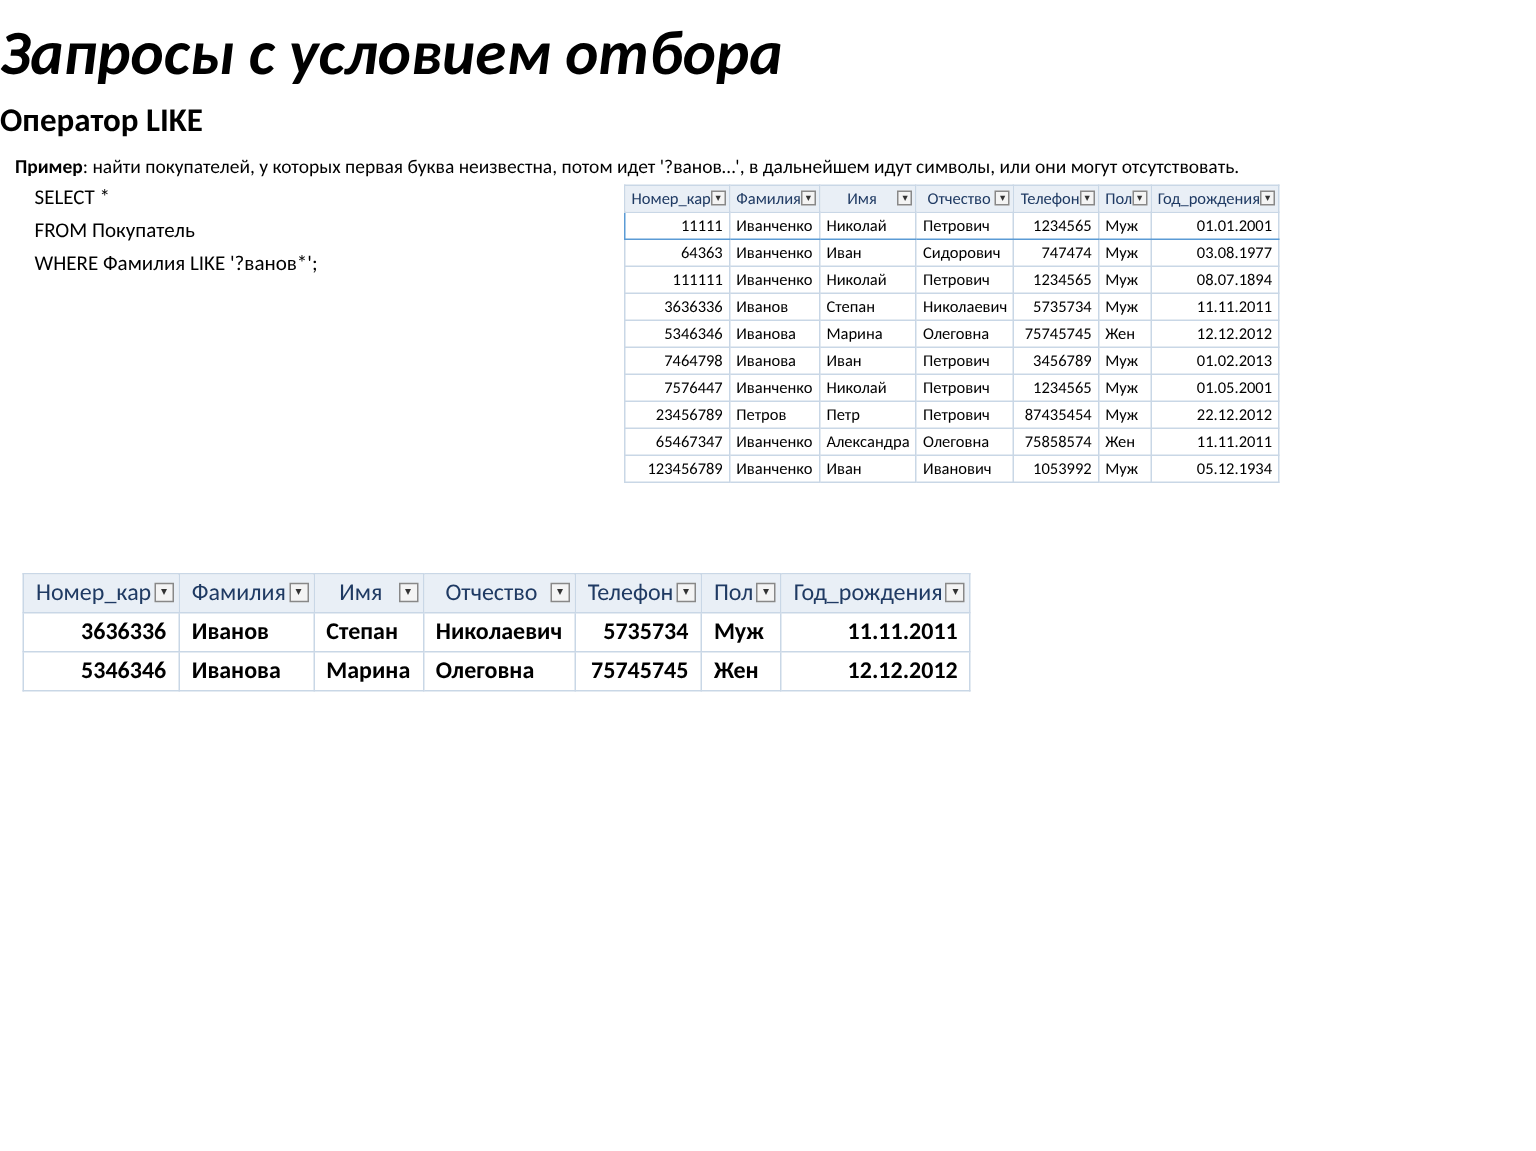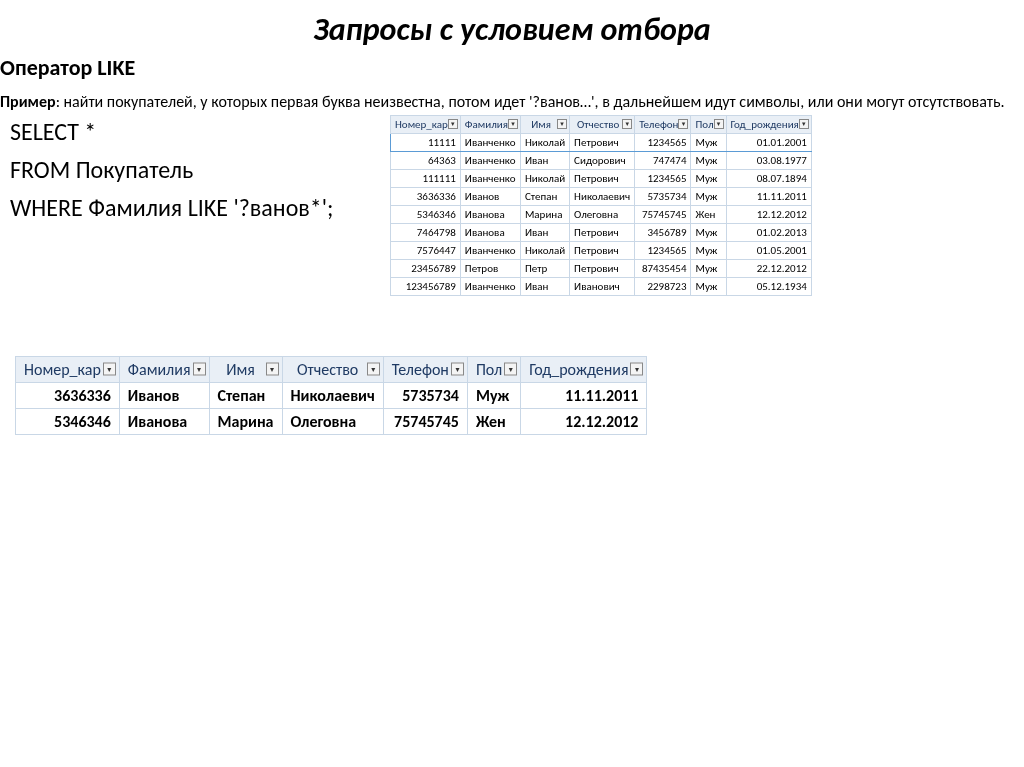--- a/index.html
+++ b/index.html
@@ -5,45 +5,45 @@
   body {
     margin: 0;
     padding: 0;
     font-family: Calibri, Arial, sans-serif;
     background: #fff;
     width: 1024px;
     height: 767px;
     box-sizing: border-box;
   }
   h1 {
-    text-align: center;
-    font-size: 32px;
+    text-align: left;
+    font-size: 42px;
     font-weight: bold;
     margin: 10px 0 5px 0;
     font-style: italic;
   }
   h2 {
     text-align: left;
     font-size: 22px;
     font-weight: bold;
     margin: 5px 0 10px 0;
   }
   .body-text {
-    font-size: 16px;
-    padding: 0 0;
+    font-size: 13px;
+    padding: 0 10px;
     line-height: 1.35;
   }
   .body-text b { font-weight: bold; }
   .content-row {
     display: flex;
     align-items: flex-start;
   }
   .sql-block {
-    font-size: 24px;
-    padding: 0 10px;
+    font-size: 14px;
+    padding: 0 23px;
     line-height: 1.6;
     flex: 0 0 370px;
   }
   .table-wrap {
     margin-top: 2px;
   }
   table.data {
     border-collapse: collapse;
     font-size: 11px;
     font-family: Calibri, Arial, sans-serif;
@@ -214,25 +214,34 @@
           <tr>
             <td class="num">23456789</td>
             <td class="text">Петров</td>
             <td class="text">Петр</td>
             <td class="text">Петрович</td>
             <td class="num">87435454</td>
             <td class="text">Муж</td>
             <td class="num">22.12.2012</td>
           </tr>
           <tr>
+            <td class="num">65467347</td>
+            <td class="text">Иванченко</td>
+            <td class="text">Александра</td>
+            <td class="text">Олеговна</td>
+            <td class="num">75858574</td>
+            <td class="text">Жен</td>
+            <td class="num">11.11.2011</td>
+          </tr>
+          <tr>
             <td class="num">123456789</td>
             <td class="text">Иванченко</td>
             <td class="text">Иван</td>
             <td class="text">Иванович</td>
-            <td class="num">2298723</td>
+            <td class="num">1053992</td>
             <td class="text">Муж</td>
             <td class="num">05.12.1934</td>
           </tr>
         </tbody>
     </table>
   </div>
 </div>
 
 <table class="result">
   <thead>

